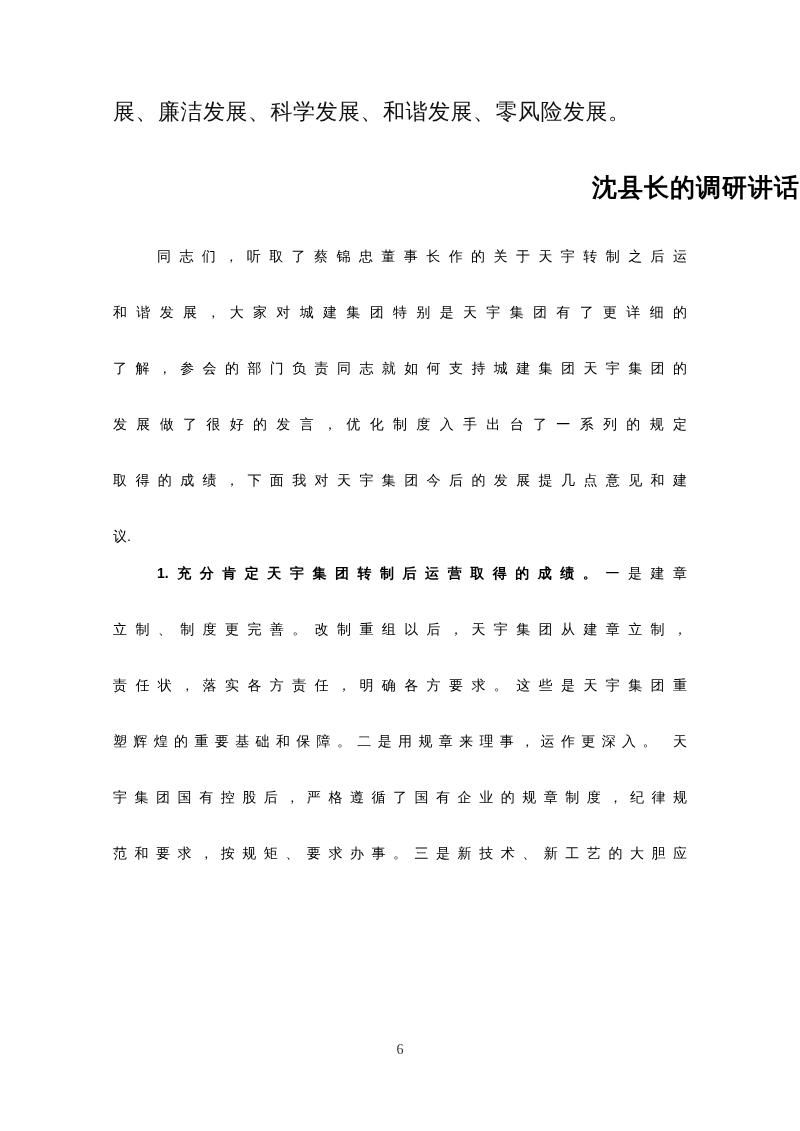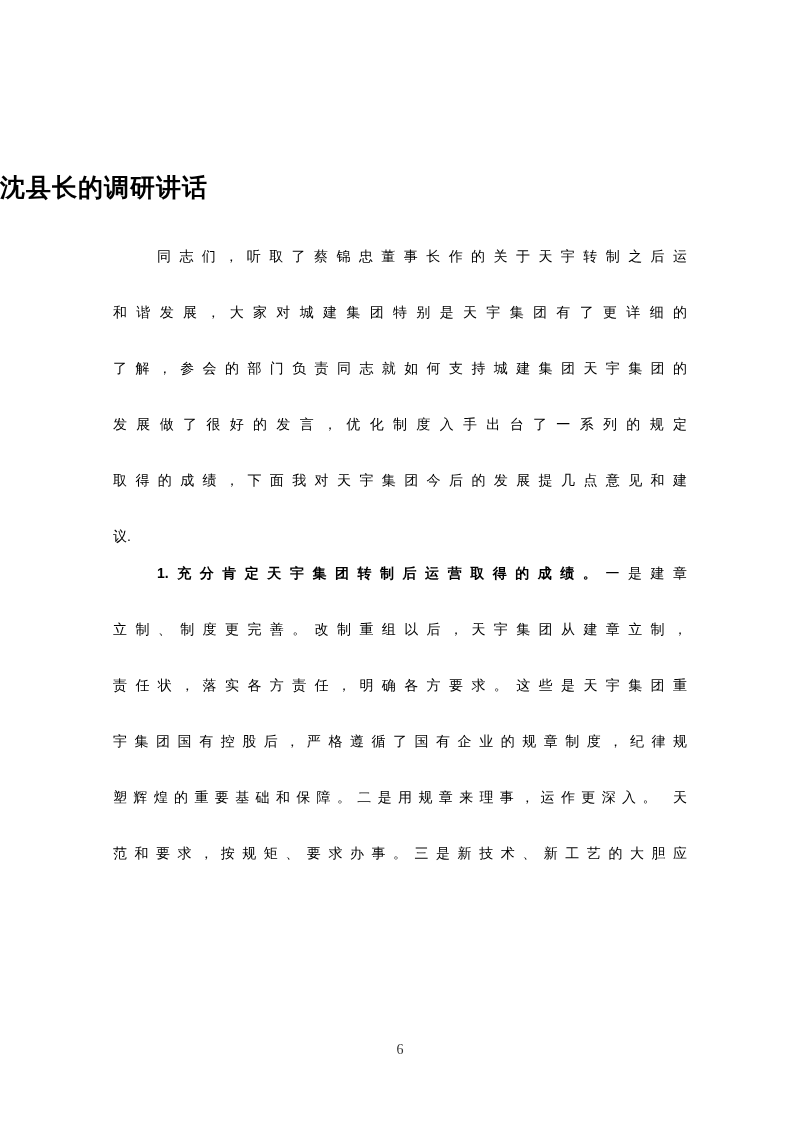--- a/index.html
+++ b/index.html
@@ -24,21 +24,21 @@
     line-height: 56px;
     letter-spacing: 0.5px;
     color: #111111;
     white-space: nowrap;
   }
   .doc-title {
     position: absolute;
     top: 159px;
     left: 0;
     width: 800px;
-    text-align: left;
+    text-align: right;
     font-size: 25px;
     font-weight: bold;
     line-height: 56px;
     letter-spacing: 1px;
   }
   .para {
     position: absolute;
     left: 113px;
     width: 574px;
     font-size: 14px;
@@ -66,36 +66,37 @@
     font-size: 14px;
     line-height: 20px;
     color: #333333;
   }
 </style>
 </head>
 <body>
 
 <div class="page">
 
+  <div class="intro-line">展、廉洁发展、科学发展、和谐发展、零风险发展。</div>
 
   <div class="doc-title">沈县长的调研讲话</div>
 
   <div class="para para-1">
     <div class="line indent">同志们，听取了蔡锦忠董事长作的关于天宇转制之后运</div>
     <div class="line">和谐发展，大家对城建集团特别是天宇集团有了更详细的</div>
     <div class="line">了解，参会的部门负责同志就如何支持城建集团天宇集团的</div>
     <div class="line">发展做了很好的发言，优化制度入手出台了一系列的规定</div>
     <div class="line">取得的成绩，下面我对天宇集团今后的发展提几点意见和建</div>
     <div class="line loose">议.</div>
   </div>
 
   <div class="para para-2">
     <div class="line indent"><span class="bold-lead">1.充分肯定天宇集团转制后运营取得的成绩。</span><span>一是建章</span></div>
     <div class="line">立制、制度更完善。改制重组以后，天宇集团从建章立制，</div>
     <div class="line">责任状，落实各方责任，明确各方要求。这些是天宇集团重</div>
+    <div class="line">塑辉煌的重要基础和保障。二是用规章来理事，运作更深入。 天</div>
     <div class="line">宇集团国有控股后，严格遵循了国有企业的规章制度，纪律规</div>
-    <div class="line">塑辉煌的重要基础和保障。二是用规章来理事，运作更深入。 天</div>
     <div class="line">范和要求，按规矩、要求办事。三是新技术、新工艺的大胆应</div>
   </div>
 
   <div class="page-number">6</div>
 
 </div>
 
 </body></html>

